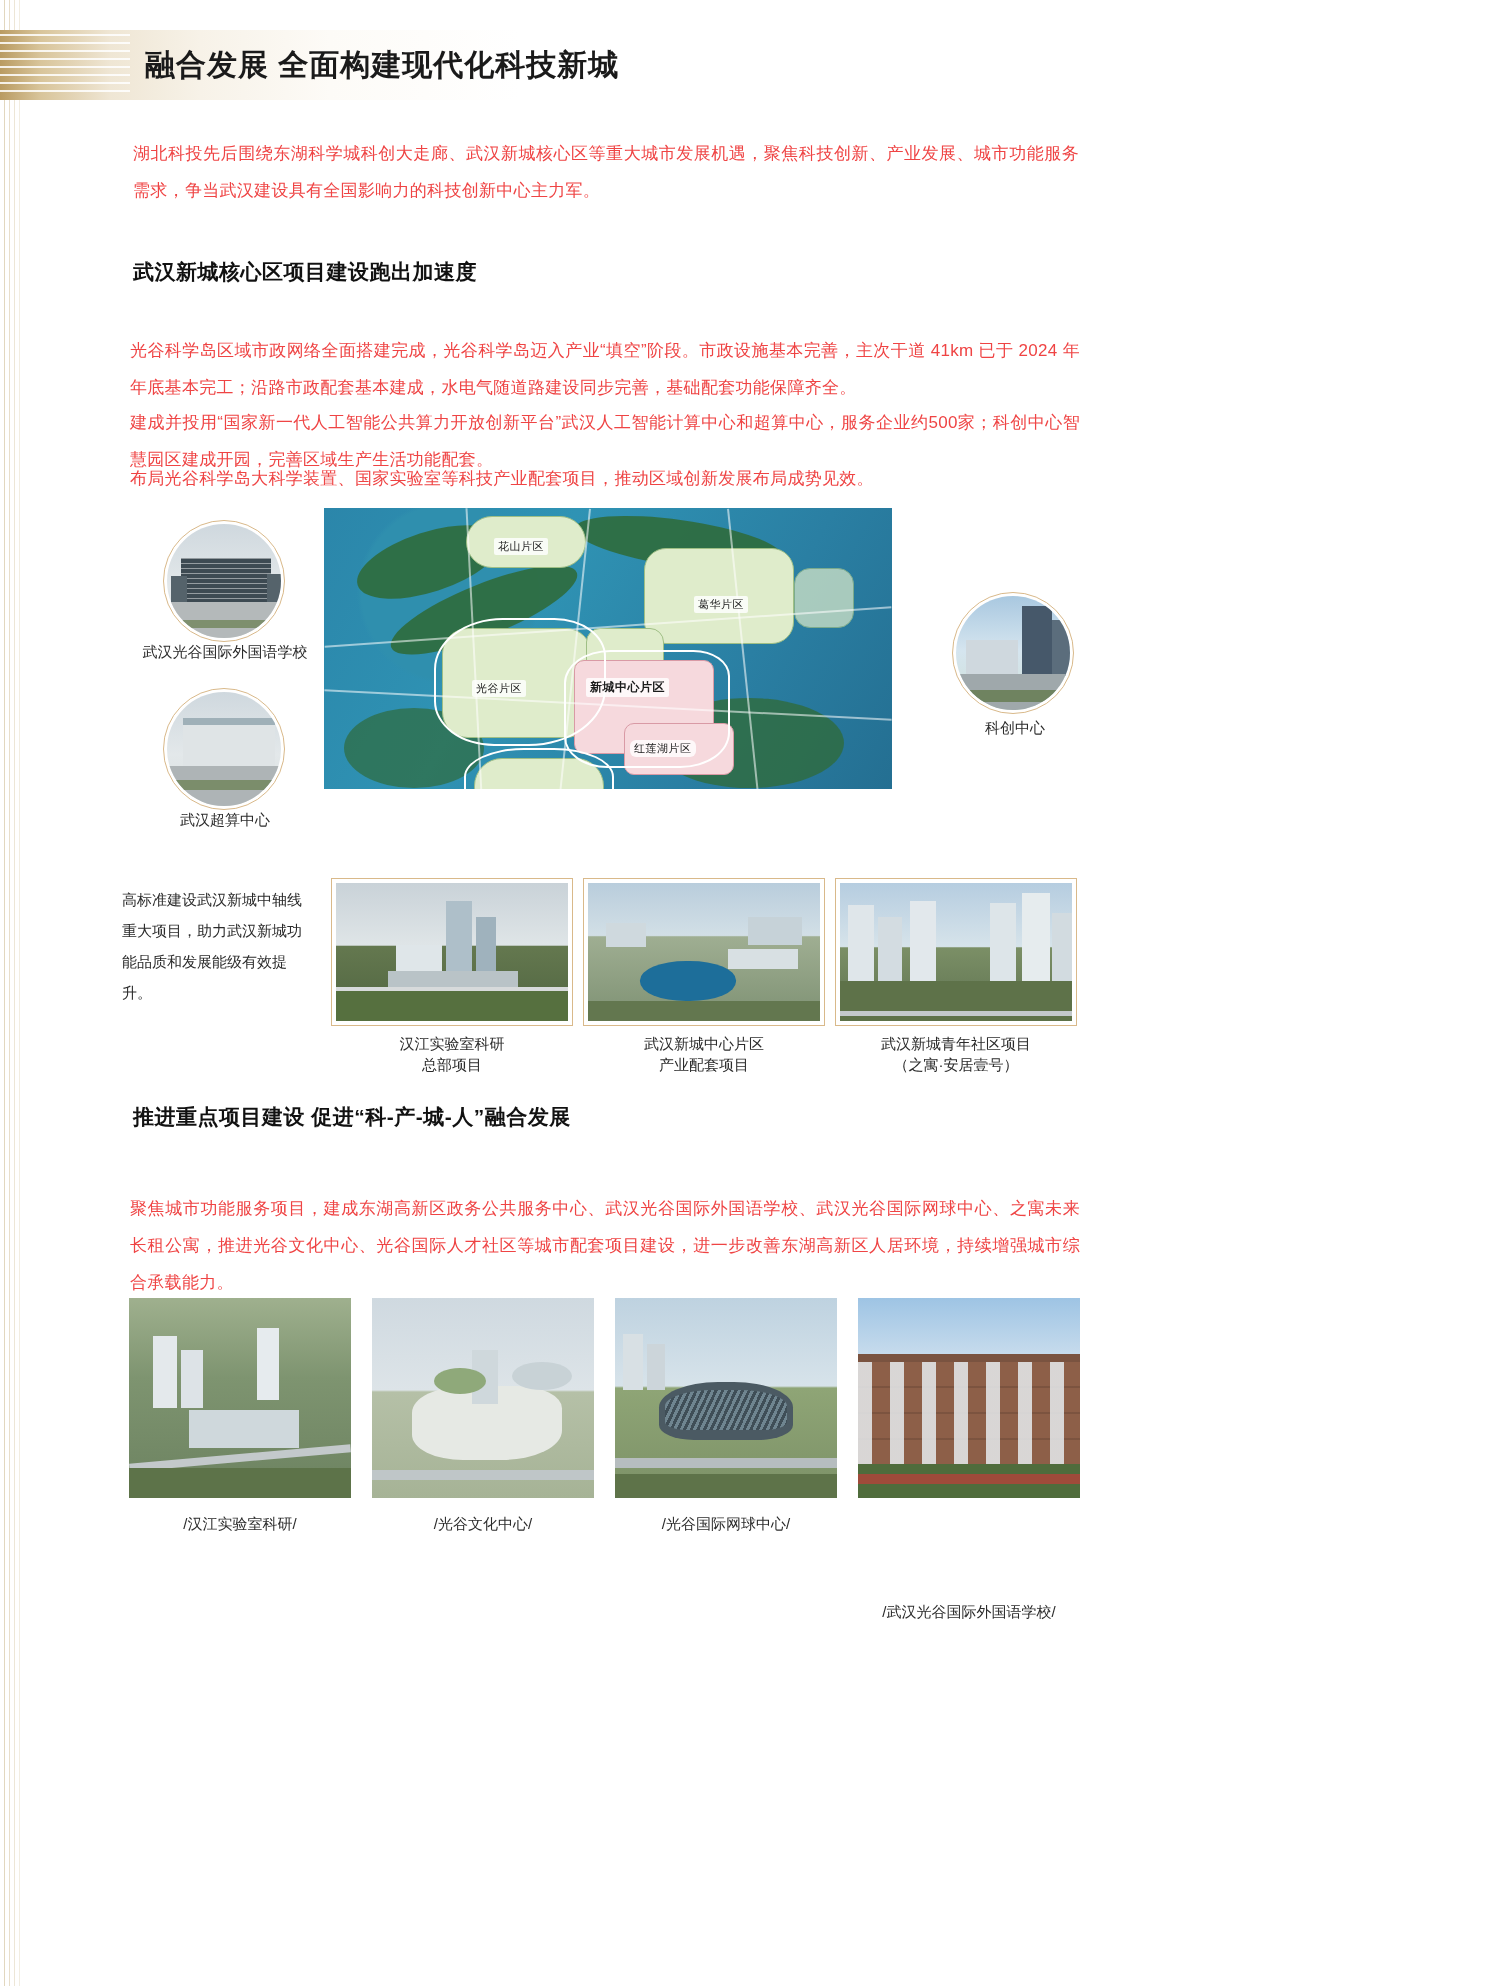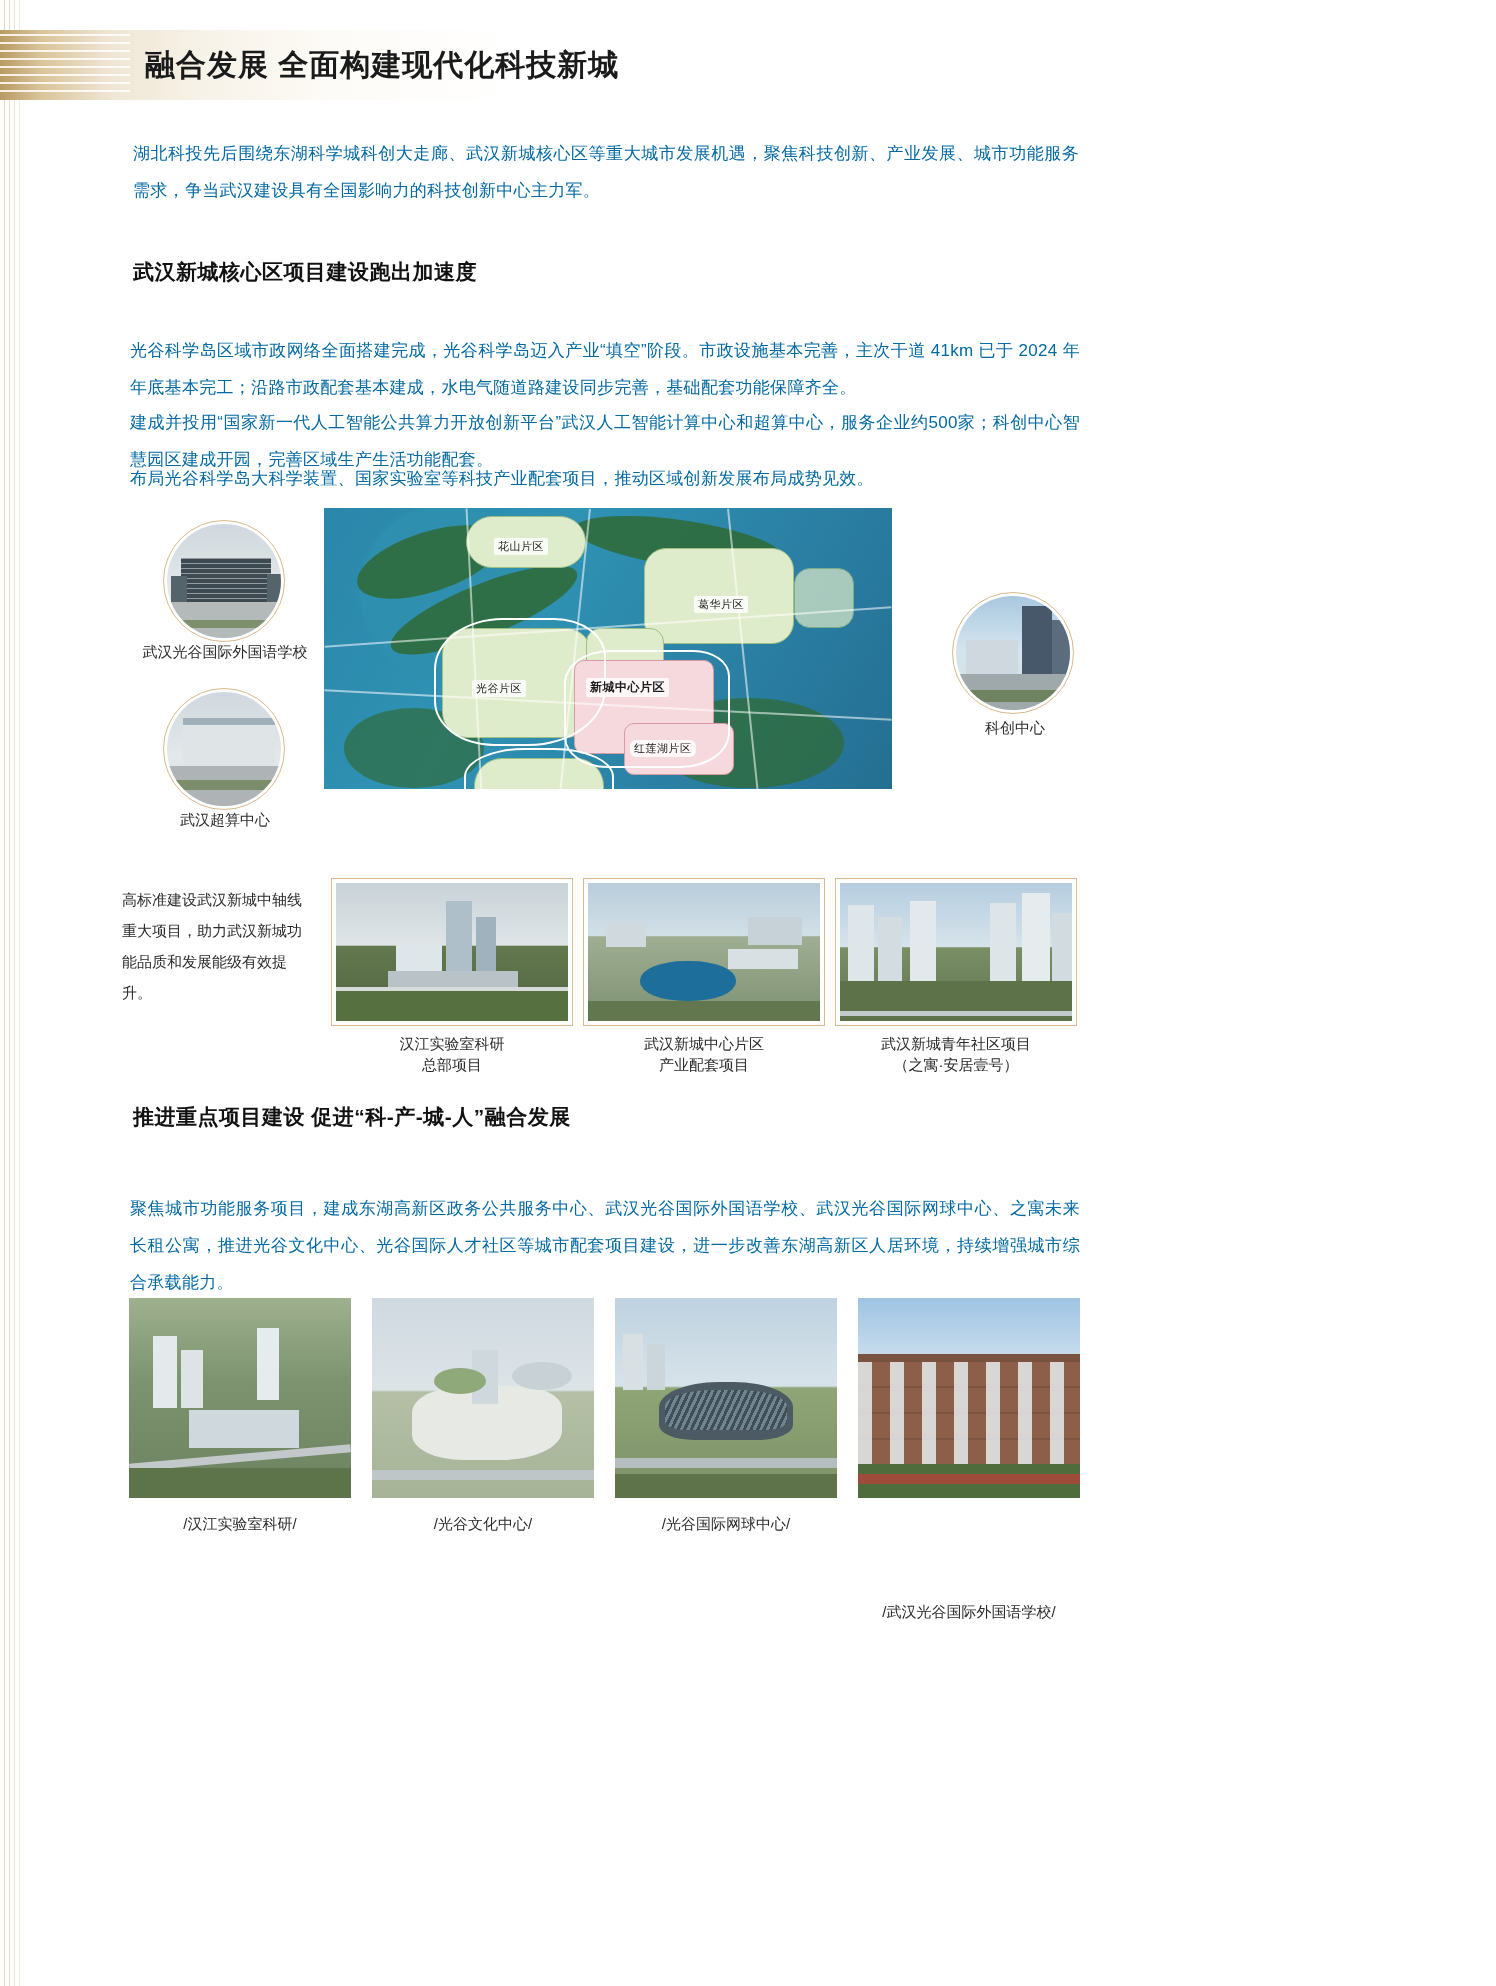--- a/index.html
+++ b/index.html
@@ -78,21 +78,21 @@
   .edge-lines i:nth-child(1) { left: 4px;  opacity: .55; }
   .edge-lines i:nth-child(2) { left: 9px;  opacity: .45; }
   .edge-lines i:nth-child(3) { left: 14px; opacity: .35; }
   .edge-lines i:nth-child(4) { left: 19px; opacity: .25; }
 
   
   .para {
     position: absolute;
     font-size: 17px;
     line-height: 37px;
-    color: #0369a1;
+    color: #ef4444;
     text-align: justify;
     letter-spacing: .3px;
   }
   .sec-title {
     position: absolute;
     font-size: 21px;
     font-weight: bold;
     color: #111;
     letter-spacing: .5px;
     white-space: nowrap;

